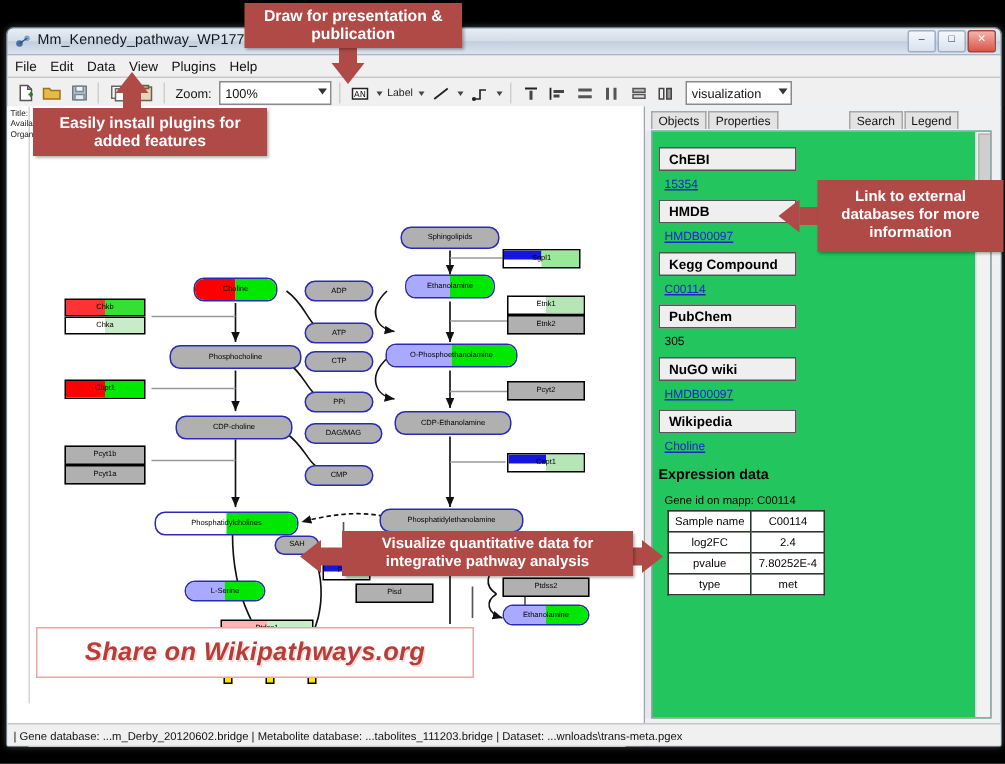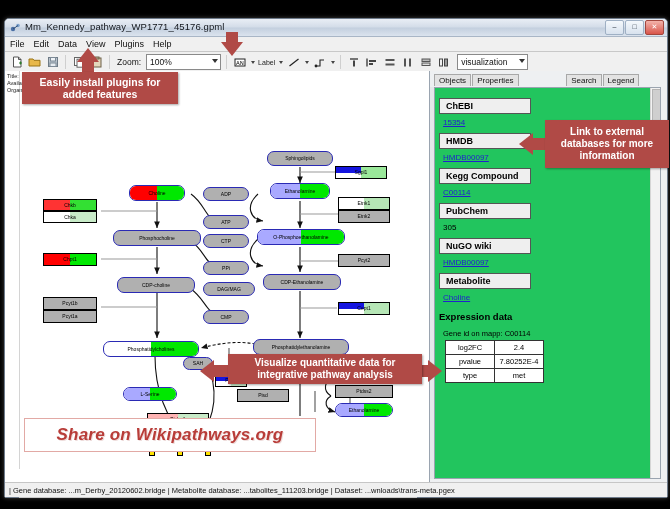--- a/index.html
+++ b/index.html
@@ -520,28 +520,32 @@
 
             <div class="bp-head">Kegg Compound</div>
             <a class="bp-link">C00114</a>
 
             <div class="bp-head">PubChem</div>
             <span class="bp-plain">305</span>
 
             <div class="bp-head">NuGO wiki</div>
             <a class="bp-link">HMDB00097</a>
 
-            <div class="bp-head">Metabolite</div>
+            <div class="bp-head">Wikipedia</div>
             <a class="bp-link">Choline</a>
 
             <div class="bp-section">Expression data</div>
             <div class="bp-note">Gene id on mapp: C00114</div>
 
             <table class="exp">
               <tbody>
+                  <tr>
+                <td>Sample name</td>
+                <td>C00114</td>
+              </tr>
               <tr>
                 <td>log2FC</td>
                 <td>2.4</td>
               </tr>
               <tr>
                 <td>pvalue</td>
                 <td>7.80252E-4</td>
               </tr>
               <tr>
                 <td>type</td>
@@ -555,20 +559,21 @@
           </div>
         </div>
       </div>
     </div>
 
     <div class="statusbar">
       <span>| Gene database: ...m_Derby_20120602.bridge | Metabolite database: ...tabolites_111203.bridge | Dataset: ...wnloads\trans-meta.pgex</span>
     </div>
   </div>
 
+  <div class="callout c1">Draw for presentation &amp; publication</div>
   <div class="arrow-stem-v" style="left:226px;top:32px;height:10px;"></div>
   <div class="arrow-down" style="left:221px;top:42px;"></div>
 
   <div class="callout c2">Easily install plugins for added features</div>
   <div class="arrow-stem-v" style="left:82px;top:62px;height:10px;"></div>
   <div class="arrow-up" style="left:77px;top:48px;"></div>
 
   <div class="callout c3">Link  to external databases  for more information</div>
   <div class="arrow-stem-h" style="left:533px;top:138px;width:14px;"></div>
   <div class="arrow-left" style="left:519px;top:133px;"></div>

